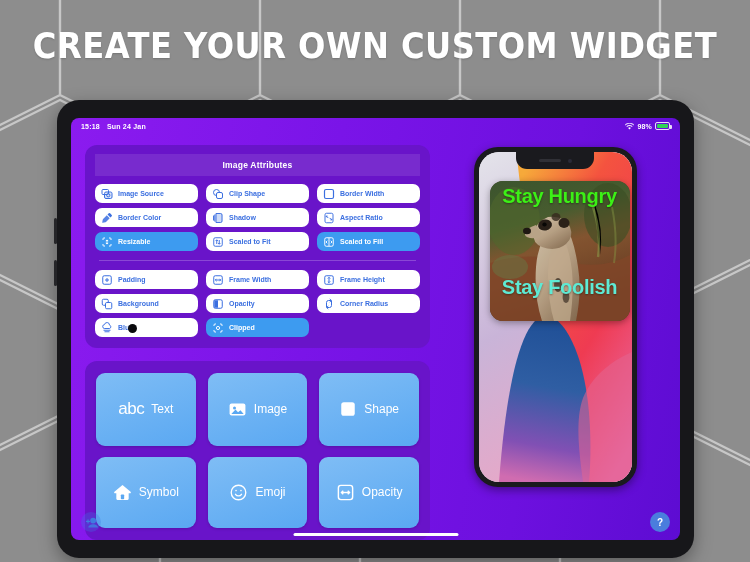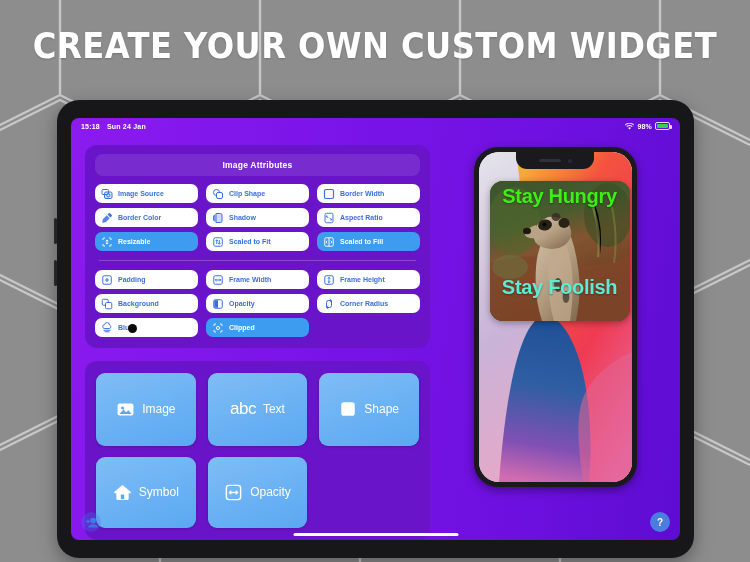--- a/index.html
+++ b/index.html
@@ -82,21 +82,21 @@
   .left-col { width:345px; display:flex; flex-direction:column; gap:13px; }
 
   
   .attr-card {
     background:#6914c9;
     border-radius:12px;
     padding:9px 10px 11px 10px;
   }
   .attr-title {
     background:rgba(255,255,255,.10);
-    border-radius:8px;
+    border-radius:0;
     text-align:center;
     color:#ffffff;
     font-size:8.5px;
     font-weight:bold;
     padding:6px 0;
     margin-bottom:8px;
     letter-spacing:.2px;
   }
   .attr-grid { display:grid; grid-template-columns:repeat(3,1fr); gap:5px 8px; }
   .attr-btn {
@@ -467,54 +467,65 @@
                 </span>
               <span>Clipped</span>
             </div>
           </div>
         </div>
 
         <div class="tiles-card">
           <div class="tiles-grid">
 
             <div class="tile">
+              <span class="abc">abc</span>
+              <span>Text</span>
+            </div>
+
+            <div class="tile">
               <span class="ic">
                   <svg width="19" height="19" viewBox="0 0 24 24" fill="#fff">
                     <rect x="2" y="4.5" width="20" height="15" rx="2.6"></rect>
                     <circle cx="8.2" cy="10" r="1.9" fill="#5aa8f2"></circle>
                     <path d="M4.2 17.6 9.5 12l3.2 3.4 3-2.6 4.1 4.8Z" fill="#5aa8f2"></path>
                   </svg>
                 </span>
               <span>Image</span>
             </div>
 
             <div class="tile">
-              <span class="abc">abc</span>
-              <span>Text</span>
-            </div>
-
-            <div class="tile">
               <span class="ic">
                   <svg width="18" height="18" viewBox="0 0 24 24" fill="#fff">
                     <rect x="3" y="3" width="18" height="18" rx="3.4"></rect>
                   </svg>
                 </span>
               <span>Shape</span>
             </div>
 
             <div class="tile">
               <span class="ic">
                   <svg width="19" height="19" viewBox="0 0 24 24" fill="#fff">
                     <path d="M12 2.6 1.8 11.1a1 1 0 0 0 .65 1.77H4.2v7.1a1.4 1.4 0 0 0 1.4 1.4h12.8a1.4 1.4 0 0 0 1.4-1.4v-7.1h1.75a1 1 0 0 0 .65-1.77Z"></path>
                     <rect x="9.9" y="14.6" width="4.2" height="5.9" rx="1" fill="#5aa8f2"></rect>
                   </svg>
                 </span>
               <span>Symbol</span>
             </div>
 
+            <div class="tile">
+              <span class="ic">
+                  <svg width="19" height="19" viewBox="0 0 24 24" fill="none" stroke="#fff" stroke-width="1.7">
+                    <circle cx="12" cy="12" r="9.2"></circle>
+                    <circle cx="8.9" cy="9.6" r="1" fill="#fff" stroke="none"></circle>
+                    <circle cx="15.1" cy="9.6" r="1" fill="#fff" stroke="none"></circle>
+                    <path d="M8.2 14.3a4.6 4.6 0 0 0 7.6 0" stroke-linecap="round"></path>
+                  </svg>
+                </span>
+              <span>Emoji</span>
+            </div>
 
             <div class="tile">
               <span class="ic">
                   <svg width="19" height="19" viewBox="0 0 24 24" fill="none" stroke="#fff" stroke-width="1.8">
                     <rect x="3" y="3" width="18" height="18" rx="3.2"></rect>
                     <path d="M7 12h10"></path>
                     <path d="m9.2 9.7-2.3 2.3 2.3 2.3"></path>
                     <path d="m14.8 9.7 2.3 2.3-2.3 2.3"></path>
                   </svg>
                 </span>

